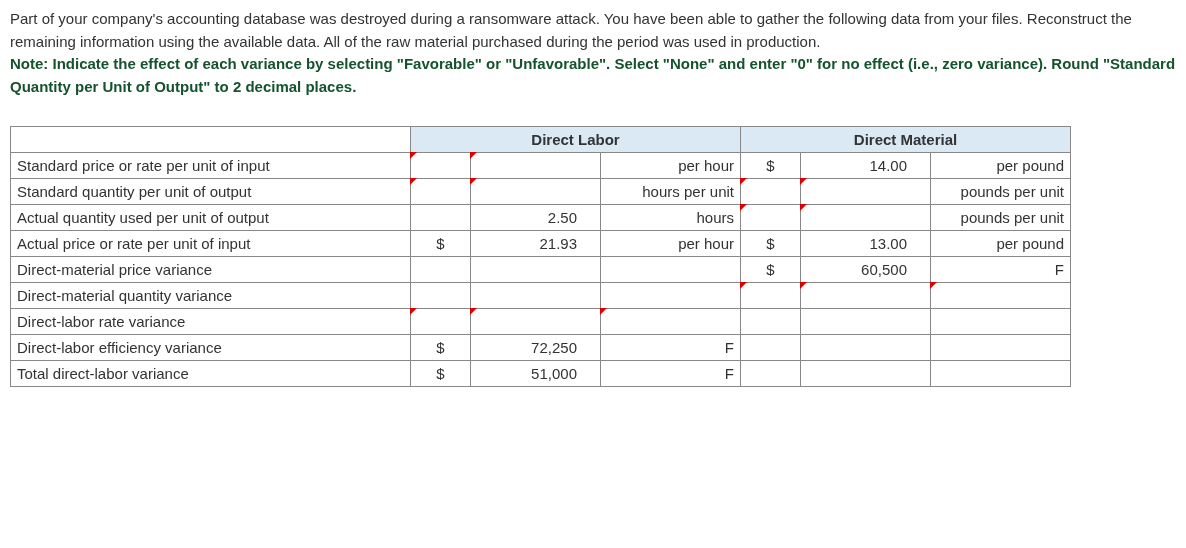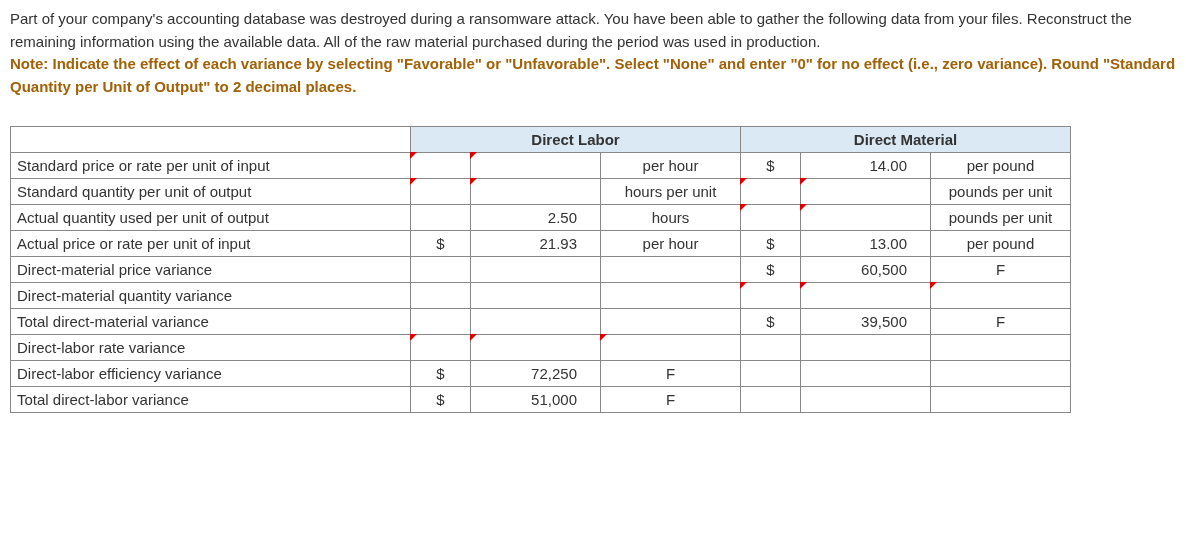--- a/index.html
+++ b/index.html
@@ -12,21 +12,21 @@
       font-size: 15px;
       color: #333;
       padding: 8px 10px;
       width: 1186px;
     }
     .instructions {
       line-height: 1.5;
       margin-bottom: 28px;
     }
     .note {
-      color: #a16207;
+      color: #14532d;
       font-weight: bold;
     }
     table {
       border-collapse: collapse;
     }
     td, th {
       border: 1px solid #888;
       padding: 3px 6px;
       height: 26px;
       vertical-align: middle;
@@ -45,21 +45,21 @@
       width: 60px;
       text-align: center;
     }
     .value-col {
       width: 130px;
       text-align: right;
       padding-right: 23px;
     }
     .unit-col {
       width: 140px;
-      text-align: center;
+      text-align: right;
     }
     .editable {
       position: relative;
     }
     .editable::before {
       content: '';
       position: absolute;
       top: -1px;
       left: -1px;
       width: 0;
@@ -139,29 +139,20 @@
   <tr>
     <td class="label-col">Direct-material quantity variance</td>
     <td class="currency-col"></td>
     <td class="value-col"></td>
     <td class="unit-col"></td>
     <td class="currency-col editable"></td>
     <td class="value-col editable"></td>
     <td class="unit-col editable"></td>
   </tr>
 
-  <tr>
-    <td class="label-col">Total direct-material variance</td>
-    <td class="currency-col"></td>
-    <td class="value-col"></td>
-    <td class="unit-col"></td>
-    <td class="currency-col">$</td>
-    <td class="value-col">39,500</td>
-    <td class="unit-col">F</td>
-  </tr>
 
   <tr>
     <td class="label-col">Direct-labor rate variance</td>
     <td class="currency-col editable"></td>
     <td class="value-col editable"></td>
     <td class="unit-col editable"></td>
     <td class="currency-col"></td>
     <td class="value-col"></td>
     <td class="unit-col"></td>
   </tr>

